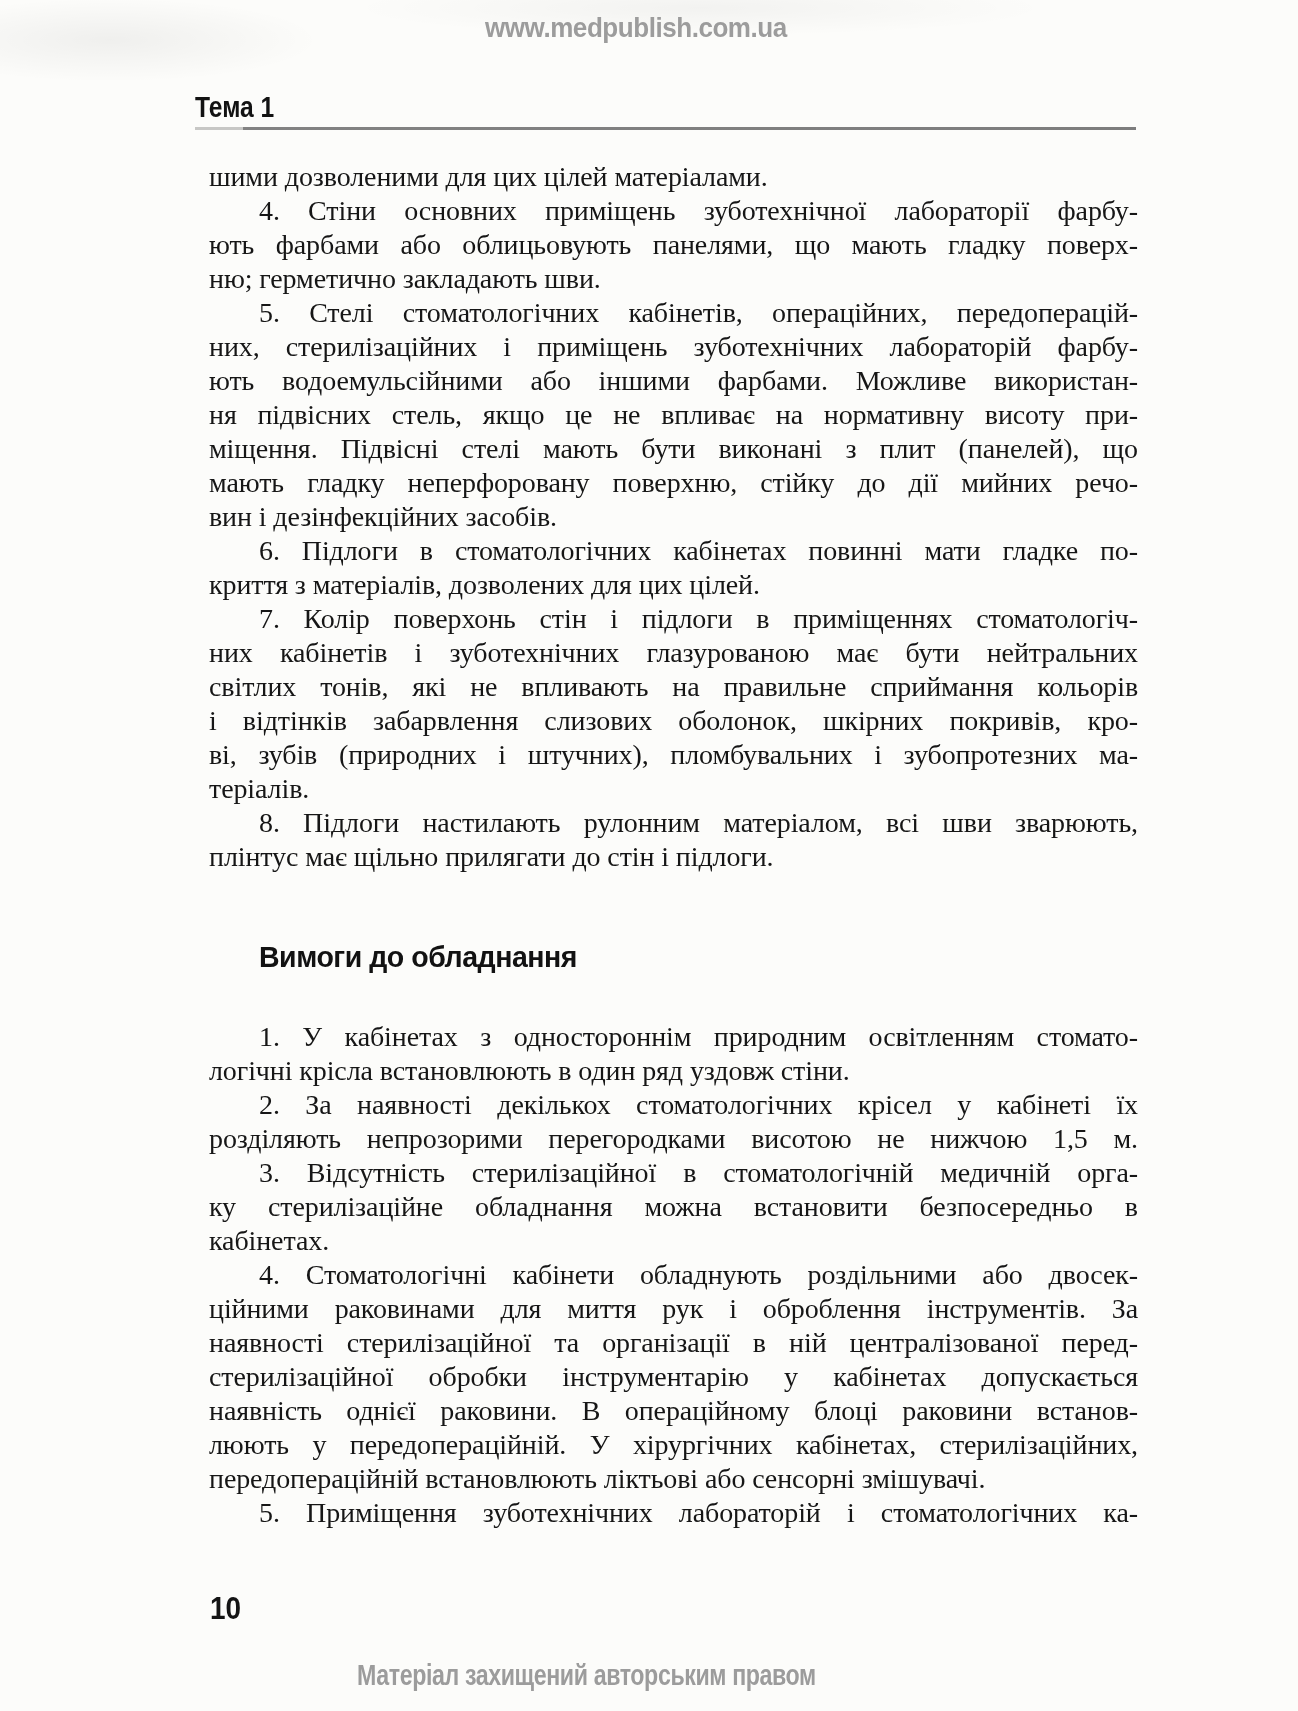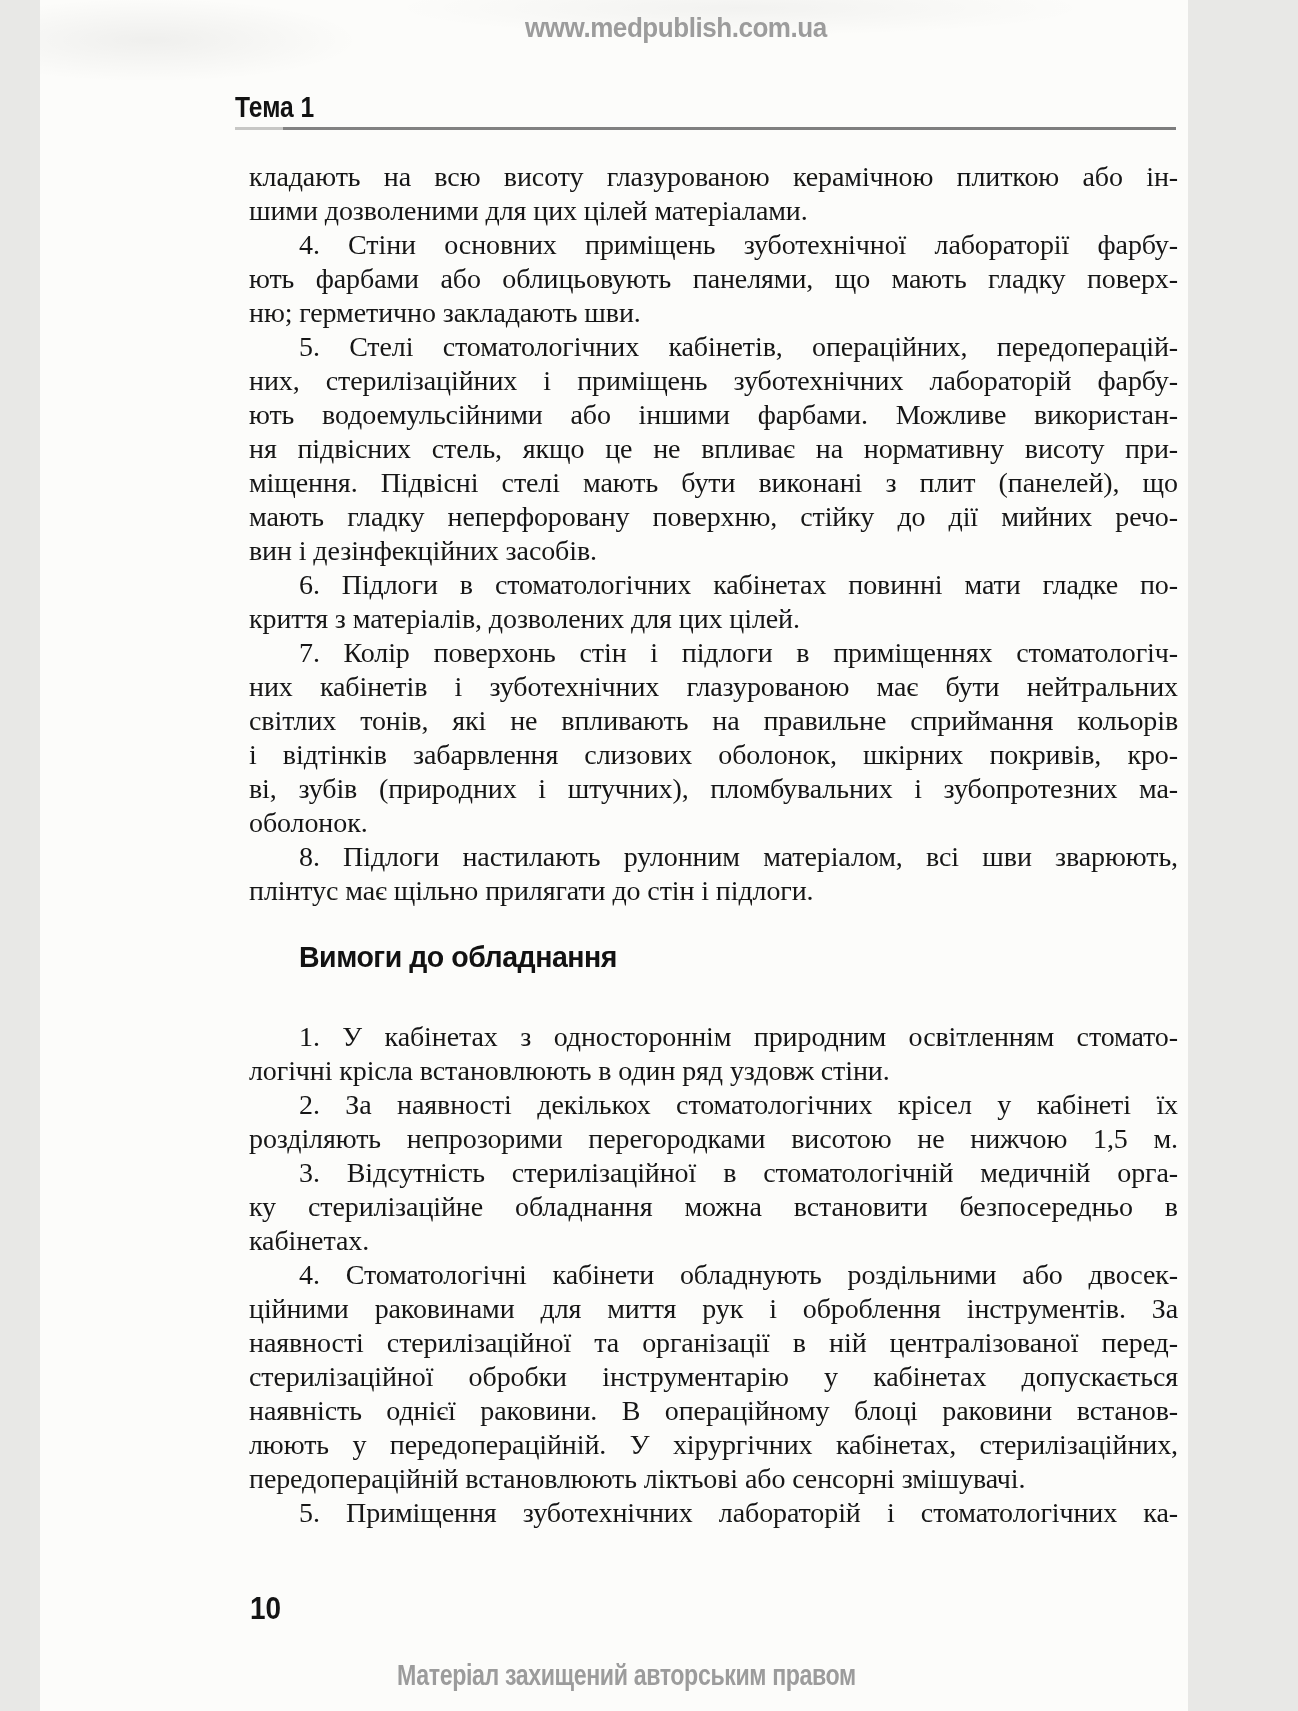--- a/index.html
+++ b/index.html
@@ -2,30 +2,29 @@
 <html><head>
 <meta charset="utf-8">
 <style>
   html, body {
     margin: 0;
     padding: 0;
     background: #e8e8e6;
   }
   .page {
     position: relative;
-    width: 1148px;
+    width: 1298px;
     height: 1711px;
     background:
       radial-gradient(ellipse 300px 60px at 110px 40px, rgba(0,0,0,0.05), rgba(0,0,0,0) 70%),
       radial-gradient(ellipse 500px 40px at 700px 8px, rgba(0,0,0,0.04), rgba(0,0,0,0) 70%),
       #fcfcfa;
     overflow: hidden;
     font-family: "Liberation Serif", serif;
     color: #161616;
-    margin-left: 40px;
   }
 
   .header-url {
     position: absolute;
     left: 485px;
     top: 12px;
     font-family: "Liberation Sans", sans-serif;
     font-weight: bold;
     font-size: 28px;
     color: #9c9c9c;
@@ -123,40 +122,39 @@
 <div class="page">
 
   <div class="header-url">www.medpublish.com.ua</div>
 
   <div class="chapter-label">Тема 1</div>
 
   <div class="chapter-rule"></div>
 
   <div class="text-block text-block-1">
 
-  <div class="line">кладають на всю висоту глазурованою керамічною плиткою або ін-</div>
       <div class="line end">шими дозволеними для цих цілей матеріалами.</div>
       <div class="line indent">4. Стіни основних приміщень зуботехнічної лабораторії фарбу-</div>
       <div class="line">ють фарбами або облицьовують панелями, що мають гладку поверх-</div>
       <div class="line end">ню; герметично закладають шви.</div>
       <div class="line indent">5. Стелі стоматологічних кабінетів, операційних, передоперацій-</div>
       <div class="line">них, стерилізаційних і приміщень зуботехнічних лабораторій фарбу-</div>
       <div class="line">ють водоемульсійними або іншими фарбами. Можливе використан-</div>
       <div class="line">ня підвісних стель, якщо це не впливає на нормативну висоту при-</div>
       <div class="line">міщення. Підвісні стелі мають бути виконані з плит (панелей), що</div>
       <div class="line">мають гладку неперфоровану поверхню, стійку до дії мийних речо-</div>
       <div class="line end">вин і дезінфекційних засобів.</div>
       <div class="line indent">6. Підлоги в стоматологічних кабінетах повинні мати гладке по-</div>
       <div class="line end">криття з матеріалів, дозволених для цих цілей.</div>
       <div class="line indent">7. Колір поверхонь стін і підлоги в приміщеннях стоматологіч-</div>
       <div class="line">них кабінетів і зуботехнічних глазурованою має бути нейтральних</div>
       <div class="line">світлих тонів, які не впливають на правильне сприймання кольорів</div>
       <div class="line">і відтінків забарвлення слизових оболонок, шкірних покривів, кро-</div>
       <div class="line">ві, зубів (природних і штучних), пломбувальних і зубопротезних ма-</div>
-      <div class="line end">оболонок.</div>
+      <div class="line end">теріалів.</div>
       <div class="line indent">8. Підлоги настилають рулонним матеріалом, всі шви зварюють,</div>
       <div class="line end">плінтус має щільно прилягати до стін і підлоги.</div>
     </div>
 
   <div class="section-heading">Вимоги до обладнання</div>
 
   <div class="text-block text-block-2">
 
   <div class="line indent">1. У кабінетах з одностороннім природним освітленням стомато-</div>
       <div class="line end">логічні крісла встановлюють в один ряд уздовж стіни.</div>

